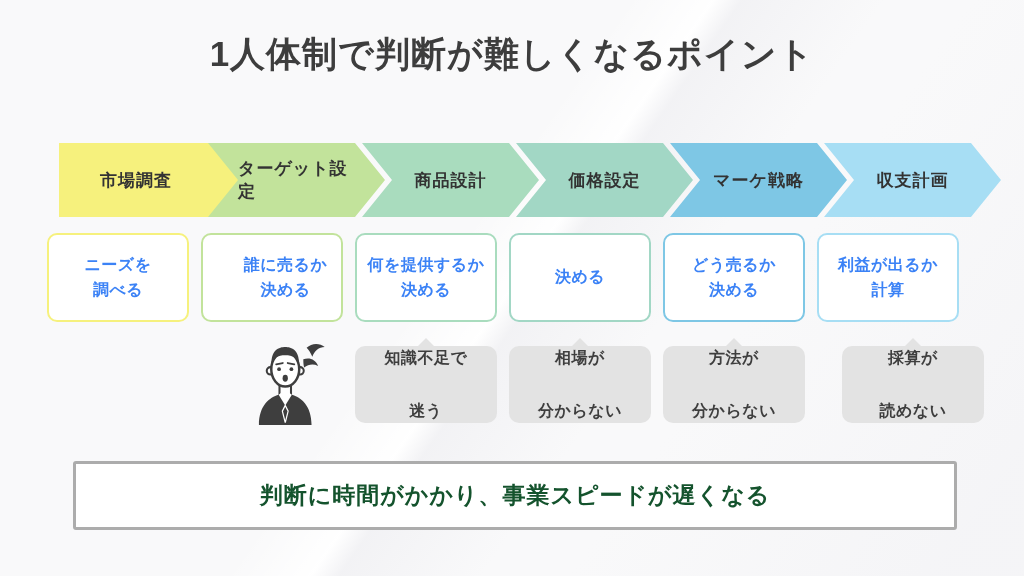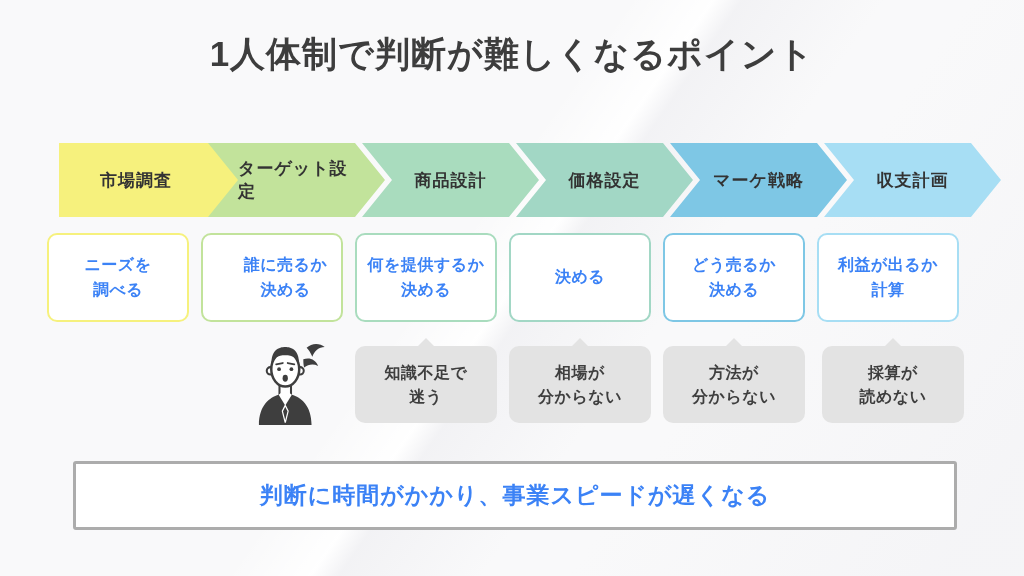--- a/index.html
+++ b/index.html
@@ -44,41 +44,41 @@
     display:flex; flex-direction:column; align-items:center; justify-content:center;
     font-size:16px; font-weight:700; color:#3b82f6; line-height:1.55;
     text-align:center; letter-spacing:0.5px;
   }
   .t1{ left:47px; } .t2{ left:201px;padding-left:27px; } .t3{ left:355px; }
   .t4{ left:509px; } .t5{ left:663px; } .t6{ left:817px; }
   
   .bubble{
     position:absolute; top:346px; width:142px; height:77px;
     background:var(--bubble,#E3E3E3); border-radius:10px;
-    display:flex; flex-direction:column; align-items:center; justify-content:center;
+    display:flex; flex-direction:column; align-items:center; justify-content:space-between;
     font-size:16px; font-weight:700; color:#3E3E3E; line-height:1.5;
     text-align:center; letter-spacing:0.5px;
   }
   .bubble::before{
     content:""; position:absolute; top:-8px; left:50%; margin-left:-9px;
     border-left:9px solid transparent; border-right:9px solid transparent;
     border-bottom:9px solid var(--bubble,#E3E3E3);
   }
-  .b3{ left:355px; } .b4{ left:509px; } .b5{ left:663px; } .b6{ left:822px; }
+  .b3{ left:355px; } .b4{ left:509px; } .b5{ left:663px; } .b6{ left:842px; }
   
   .person{ position:absolute; left:254px; top:342px; width:74px; height:84px; }
   .person svg{ width:100%; height:100%; }
   
   .banner{
     position:absolute; left:73px; top:461px; width:884px; height:69px;
     background:#ffffff; border:3px solid #ACACAC; border-radius:3px;
     display:flex; align-items:center; justify-content:center;
   }
   .banner span{
-    font-size:23px; font-weight:700; color:#3b82f6; letter-spacing:1px;
+    font-size:23px; font-weight:700; color:#14532d; letter-spacing:1px;
   }
 </style>
 </head>
 <body>
 
 <div class="canvas">
 
   <h1 class="title">1人体制で判断が難しくなるポイント</h1>
 
   <div class="flow">

